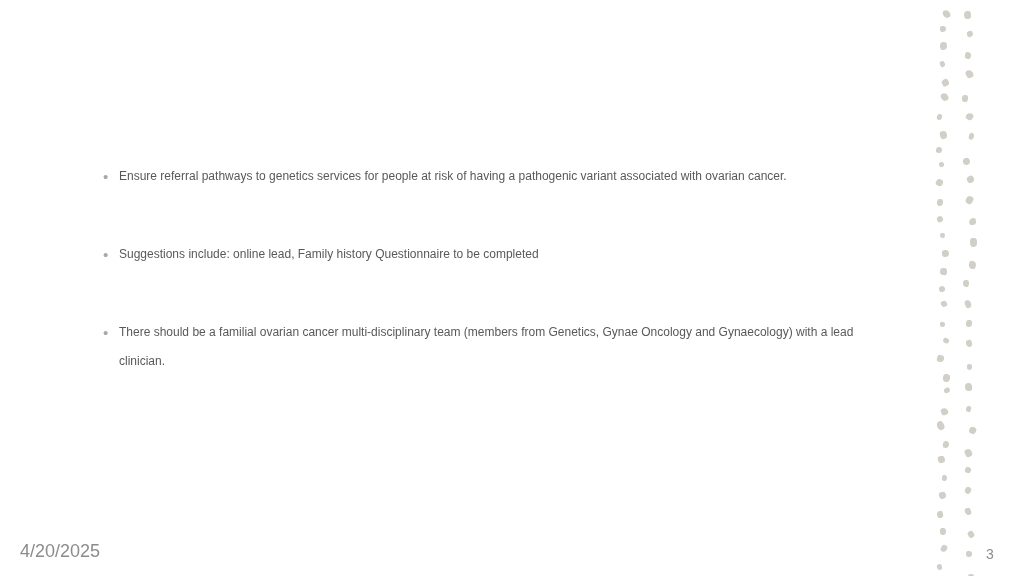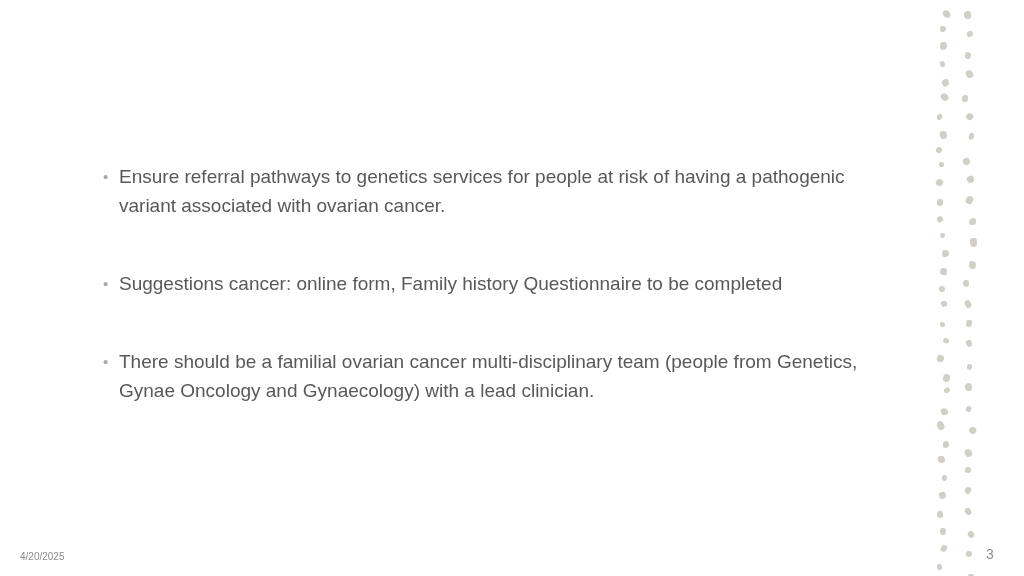--- a/index.html
+++ b/index.html
@@ -36,38 +36,38 @@
     top: 162px;
     width: 788px;
     margin: 0;
     padding: 0;
     list-style: none;
   }
   .bullets li {
     position: relative;
     padding-left: 16px;
     margin-bottom: 49px;
-    font-size: 19px;
+    font-size: 12px;
     line-height: 29px;
     color: var(--color-body, #595959);
   }
   .bullets li::before {
     content: "\2022";
     position: absolute;
     left: 0;
     top: 0;
     font-size: 15px;
     line-height: 29px;
     color: var(--color-bullet, #a8a8a8);
   }
   .footer-date {
     position: absolute;
     left: 20px;
     bottom: 14px;
-    font-size: 10px;
+    font-size: 18px;
     color: var(--color-footer, #8c8c8c);
   }
   .page-number {
     position: absolute;
     left: 986px;
     bottom: 14px;
     font-size: 14px;
     color: var(--color-footer, #8c8c8c);
   }
   .dots {
@@ -83,22 +83,22 @@
     background: var(--color-dots, #d2cfc8);
   }
 </style>
 </head>
 <body>
 
 <div class="slide">
 
   <ul class="bullets">
     <li>Ensure referral pathways to genetics services  for people at risk of having a pathogenic variant associated with ovarian cancer.</li>
-    <li>Suggestions cancer: online form, Family history Questionnaire to be completed</li>
-    <li>There should be a familial ovarian cancer multi-disciplinary team (people from Genetics, Gynae Oncology and Gynaecology) with a lead clinician.</li>
+    <li>Suggestions include: online lead, Family history Questionnaire to be completed</li>
+    <li>There should be a familial ovarian cancer multi-disciplinary team (members from Genetics, Gynae Oncology and Gynaecology) with a lead clinician.</li>
   </ul>
 
   <div class="footer-date">4/20/2025</div>
 
   <div class="page-number">3</div>
 
   <div class="dots" id="dots">
       <div class="dot" style="left: 17.5785px; top: 10.2438px; width: 6.87419px; height: 7.74952px; border-radius: 44.1714% 66.0737% 41.6198% 62.9105%; transform: rotate(-19.6011deg);"></div>
       <div class="dot" style="left: 15.2621px; top: 25.7178px; width: 6.22461px; height: 5.71998px; border-radius: 39.7087% 46.7257% 57.0072% 39.1963%; transform: rotate(-8.39935deg);"></div>
       <div class="dot" style="left: 15.4409px; top: 42.4704px; width: 6.82282px; height: 7.66648px; border-radius: 51.5788% 44.6006% 56.0651% 39.7415%; transform: rotate(-2.12607deg);"></div>

